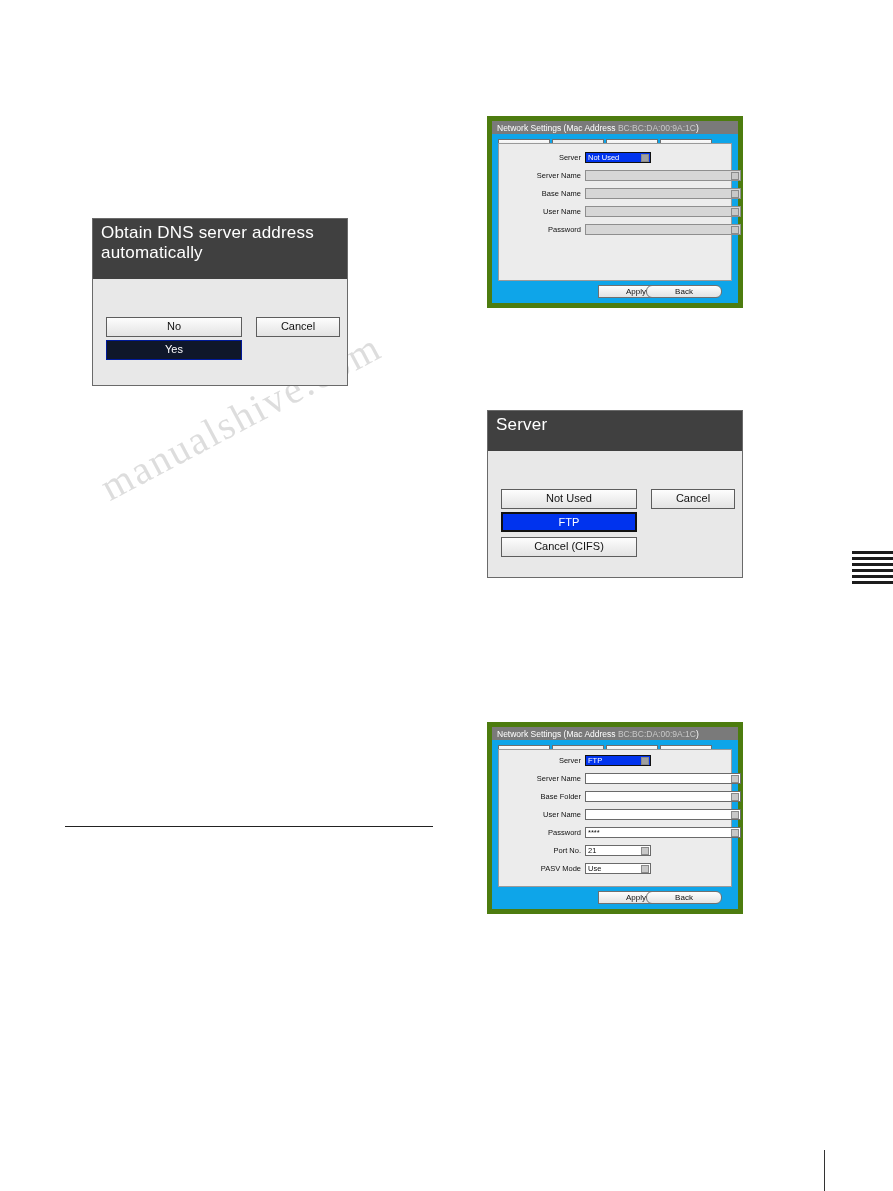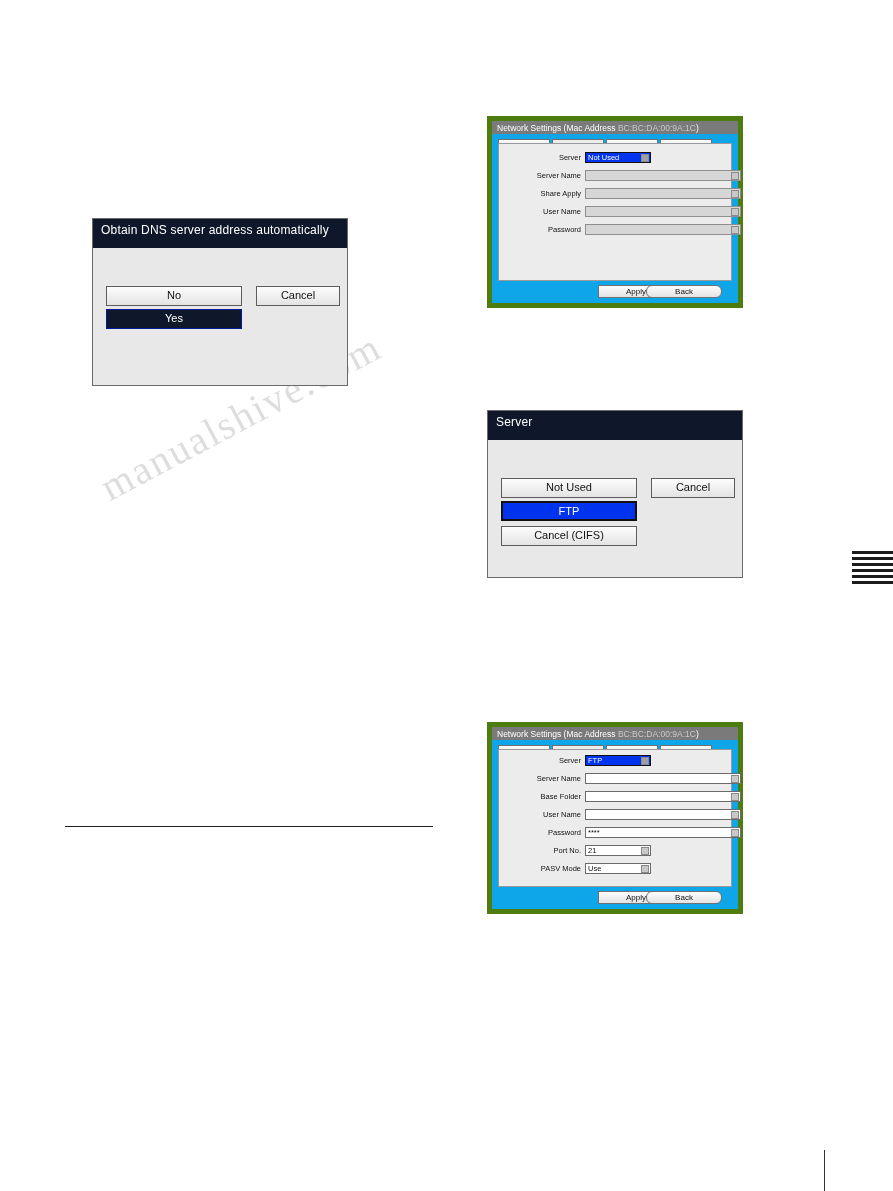--- a/index.html
+++ b/index.html
@@ -33,24 +33,24 @@
   }
 
   
   .dlg {
     position: absolute;
     background: #e8e8e8;
     border: 1px solid #6a6a6a;
     box-sizing: border-box;
   }
   .dlg-title {
-    background: #0f172a;
-    color: #ffffff;
-    font-size: 12px;
-    padding: 4px 8px 11px 8px;
+    background: #404040;
+    color: #ffffff;
+    font-size: 17px;
+    padding: 4px 8px 16px 8px;
     letter-spacing: 0.2px;
   }
 
   
   .btn {
     background: linear-gradient(#fdfdfd, #e3e3e3);
     border: 1px solid #5d5d5d;
     text-align: center;
     font-size: 11px;
     color: #111;
@@ -272,21 +272,21 @@
       <div class="form-label">Server</div>
       <div class="form-field sel fld-medium">Not Used<span class="fld-btn dark"></span></div>
     </div>
     <div class="form-row" style="top:26px;">
       <div class="form-label">Server Name</div>
       <div class="form-field fld-wide">
           <span class="fld-btn"></span>
         </div>
     </div>
     <div class="form-row" style="top:44px;">
-      <div class="form-label">Share Apply</div>
+      <div class="form-label">Base Name</div>
       <div class="form-field fld-wide">
           <span class="fld-btn"></span>
         </div>
     </div>
     <div class="form-row" style="top:62px;">
       <div class="form-label">User Name</div>
       <div class="form-field fld-wide">
           <span class="fld-btn"></span>
         </div>
     </div>

